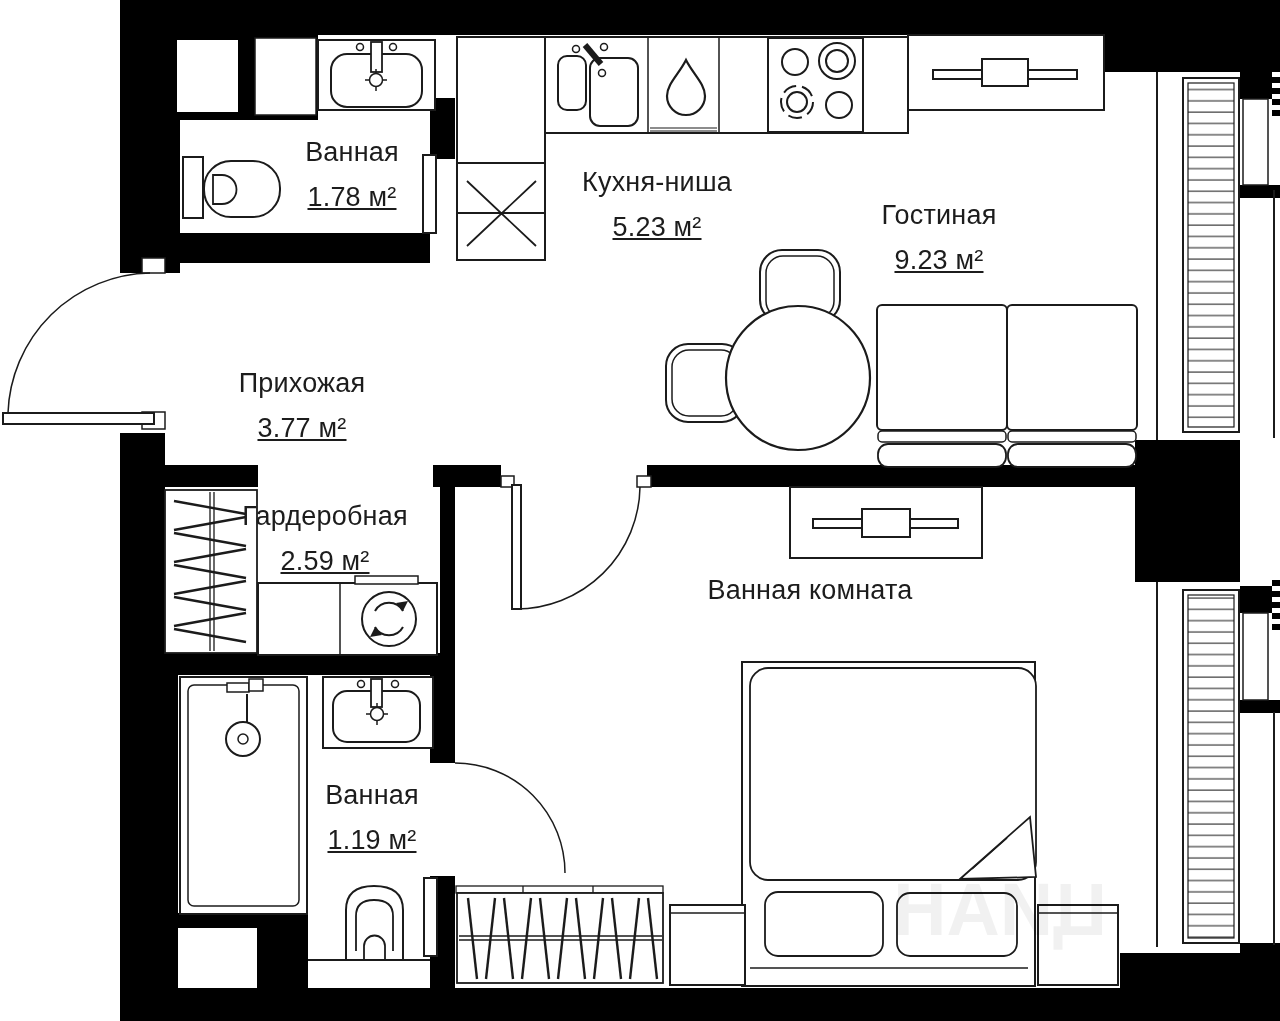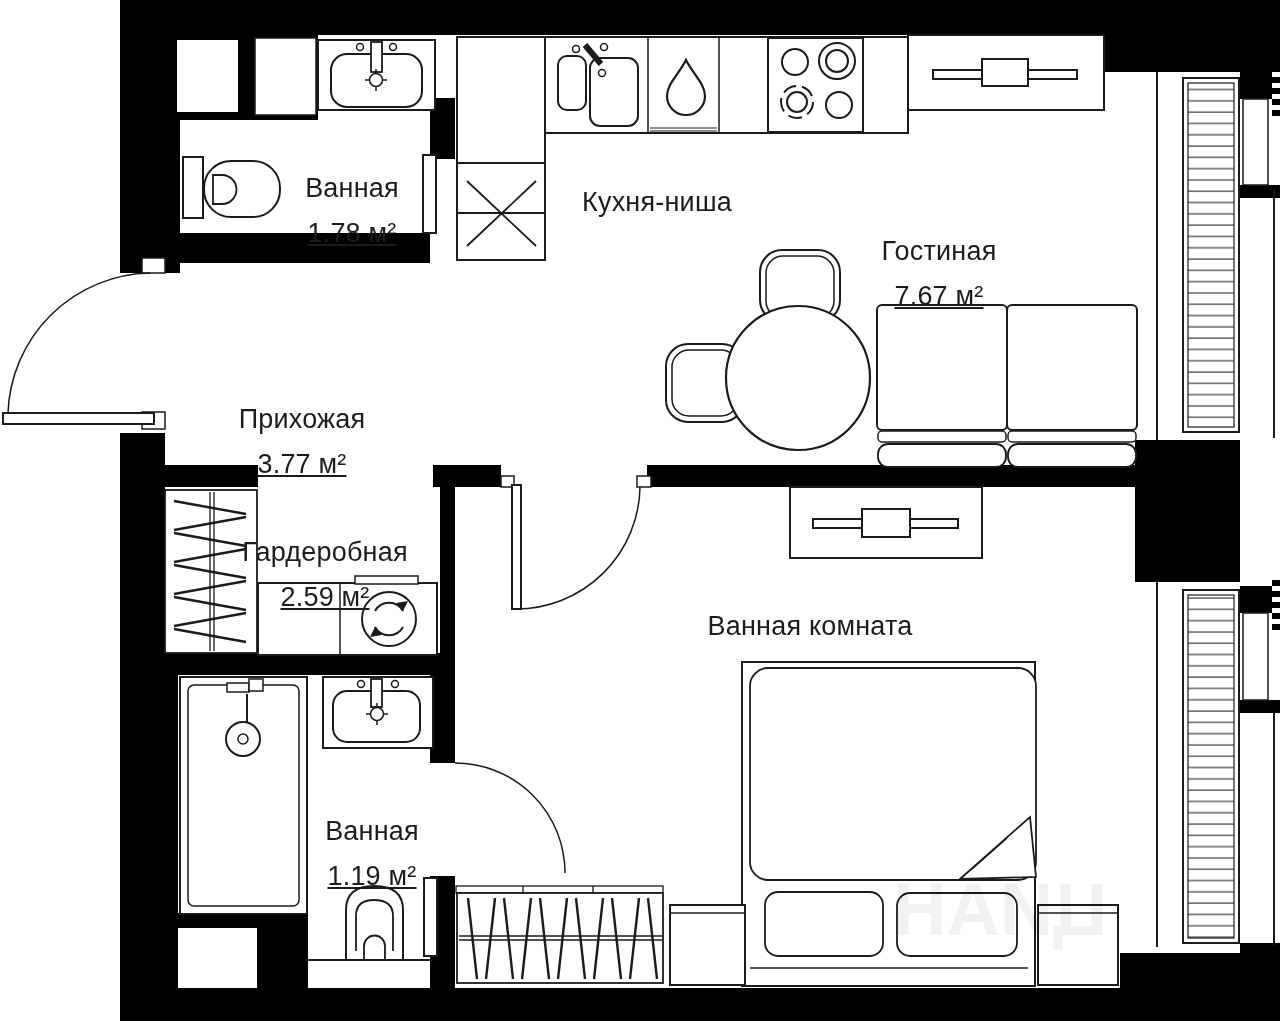--- a/index.html
+++ b/index.html
@@ -13,21 +13,20 @@
   .stage svg{position:absolute;left:0;top:0;}
   .room-label{
     position:absolute;
     transform:translateX(-50%);
     text-align:center;
     font-size:27px;
     line-height:45px;
     color:#1c1c1c;
     white-space:nowrap;
     letter-spacing:0.2px;
-    margin-top:36px;
   }
   .room-label .room-name{font-weight:400;}
   .room-label .room-area{font-weight:400;text-decoration:underline;}
 </style>
 </head>
 <body>
 
 <div class="stage">
 
 <svg width="1280" height="1021" viewBox="0 0 1280 1021">
@@ -256,26 +255,27 @@
     <rect x="1243" y="613" width="25" height="87" fill="#fff" stroke-width="1.5"></rect>
   </g>
 
   <text transform="translate(1000,935) scale(-1,1)" text-anchor="middle" font-size="74" font-weight="bold" fill="#000" opacity="0.05">ЦИАН</text>
 </svg>
 
   <div class="room-label" style="left:352px;top:130px">
     <div class="room-name">Ванная</div>
     <div class="room-area">1.78 м²</div>
   </div>
-  <div class="room-label" style="left:657px;top:144px">
+  <div class="room-label" style="left:657px;top:160px">
     <div class="room-name">Кухня-ниша</div>
+    <div class="room-area">5.23 м²</div>
   </div>
   <div class="room-label" style="left:939px;top:193px">
     <div class="room-name">Гостиная</div>
-    <div class="room-area">7.67 м²</div>
+    <div class="room-area">9.23 м²</div>
   </div>
   <div class="room-label" style="left:302px;top:361px">
     <div class="room-name">Прихожая</div>
     <div class="room-area">3.77 м²</div>
   </div>
   <div class="room-label" style="left:325px;top:494px">
     <div class="room-name">Гардеробная</div>
     <div class="room-area">2.59 м²</div>
   </div>
   <div class="room-label" style="left:810px;top:568px">

